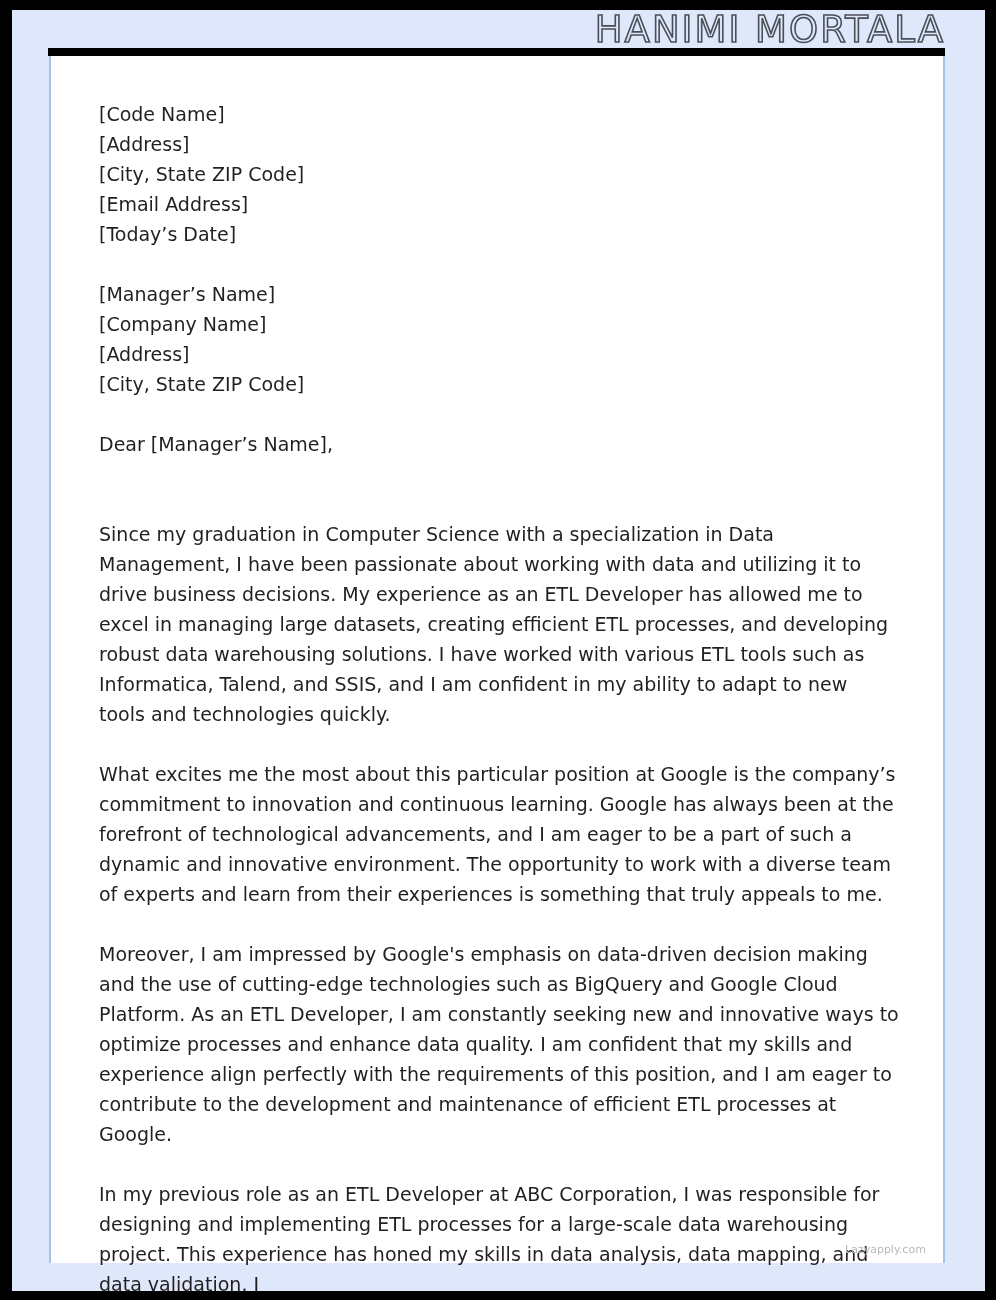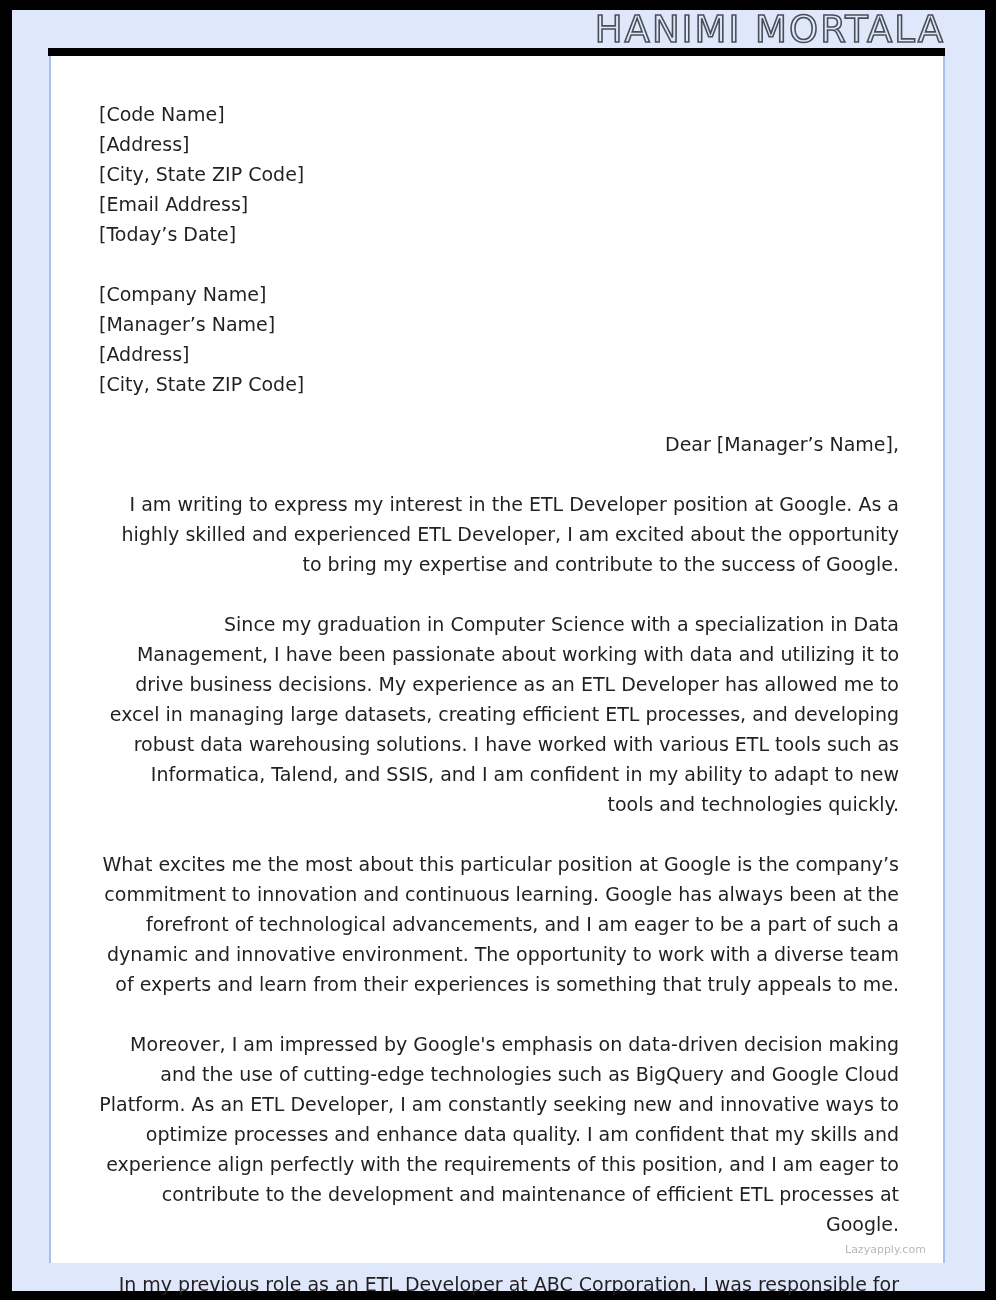--- a/index.html
+++ b/index.html
@@ -100,21 +100,21 @@
   .addr-line {
     white-space: nowrap;
   }
 
   .block-gap {
     height: 30px;
   }
 
   .letter-para {
     margin: 0;
-    text-align: right;
+    text-align: left;
   }
 
   #watermark {
     position: absolute;
     left: 845px;
     top: 1243px;
     font-family: "DejaVu Sans", sans-serif;
     font-size: 11px;
     color: #b8b8b8;
     white-space: nowrap;
@@ -141,33 +141,32 @@
       <div class="addr-line">[Code Name]</div>
       <div class="addr-line">[Address]</div>
       <div class="addr-line">[City, State ZIP Code]</div>
       <div class="addr-line">[Email Address]</div>
       <div class="addr-line">[Today’s Date]</div>
     </div>
 
     <div class="block-gap"></div>
 
     <div>
+      <div class="addr-line">[Manager’s Name]</div>
       <div class="addr-line">[Company Name]</div>
-      <div class="addr-line">[Manager’s Name]</div>
       <div class="addr-line">[Address]</div>
       <div class="addr-line">[City, State ZIP Code]</div>
     </div>
 
     <div class="block-gap"></div>
 
     <p class="letter-para">Dear [Manager’s Name],</p>
 
     <div class="block-gap"></div>
 
-    <p class="letter-para">I am writing to express my interest in the ETL Developer position at Google. As a highly skilled and experienced ETL Developer, I am excited about the opportunity to bring my expertise and contribute to the success of Google.</p>
 
     <div class="block-gap"></div>
 
     <p class="letter-para">Since my graduation in Computer Science with a specialization in Data Management, I have been passionate about working with data and utilizing it to drive business decisions. My experience as an ETL Developer has allowed me to excel in managing large datasets, creating efficient ETL processes, and developing robust data warehousing solutions. I have worked with various ETL tools such as Informatica, Talend, and SSIS, and I am confident in my ability to adapt to new tools and technologies quickly.</p>
 
     <div class="block-gap"></div>
 
     <p class="letter-para">What excites me the most about this particular position at Google is the company’s commitment to innovation and continuous learning. Google has always been at the forefront of technological advancements, and I am eager to be a part of such a dynamic and innovative environment. The opportunity to work with a diverse team of experts and learn from their experiences is something that truly appeals to me.</p>
 
     <div class="block-gap"></div>

